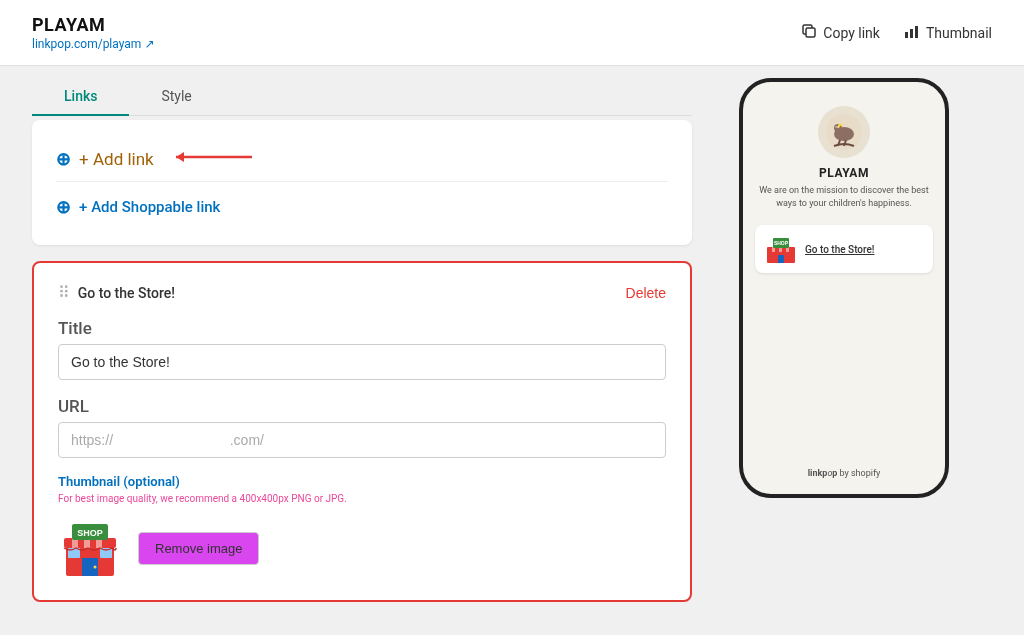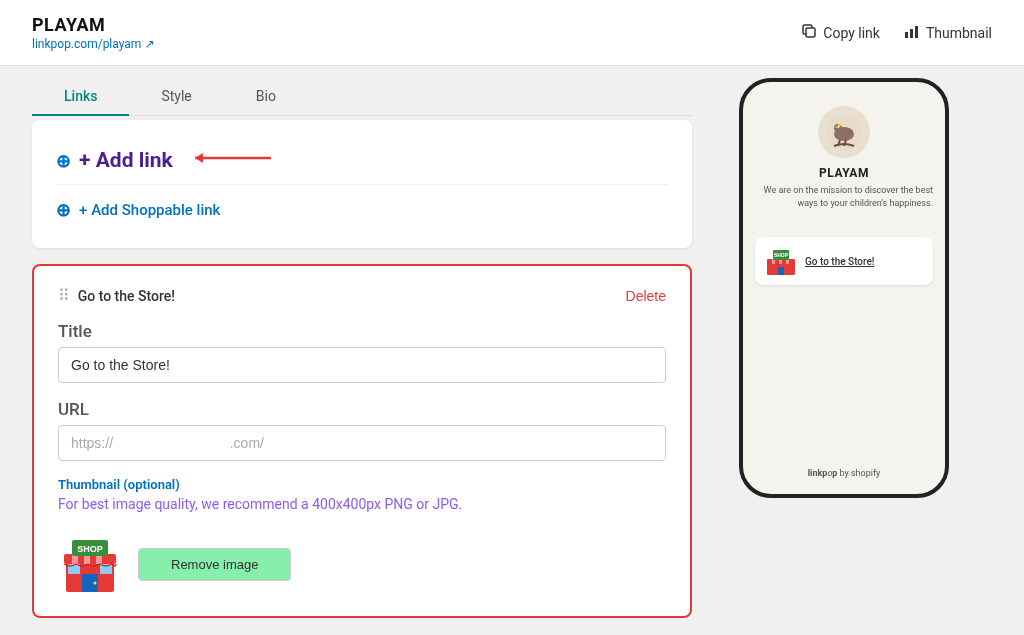--- a/index.html
+++ b/index.html
@@ -161,38 +161,38 @@
       outline: none;
       margin-bottom: 16px;
     }
     .thumbnail-label {
       font-size: 13px;
       color: #0070c0;
       font-weight: 600;
       margin-bottom: 4px;
     }
     .thumbnail-hint {
-      font-size: 14px;
-      color: #8b5cf6;
-      margin-bottom: 20px;
+      font-size: 10px;
+      color: #ec4899;
+      margin-bottom: 12px;
     }
     .thumbnail-area {
       display: flex;
       align-items: center;
       gap: 16px;
     }
     .shop-icon {
       width: 64px;
       height: 64px;
     }
     .remove-image-btn {
       border: 1px solid #ccc;
-      background: #86efac;
+      background: #d946ef;
       border-radius: 4px;
-      padding: 8px 32px;
+      padding: 8px 16px;
       font-size: 13px;
       color: #333;
       cursor: pointer;
     }
 
     
     .bottom-bar {
       display: flex;
       justify-content: space-between;
       align-items: center;
@@ -236,22 +236,22 @@
     .phone-name {
       font-size: 12px;
       font-weight: 700;
       color: #222;
       margin-bottom: 4px;
       letter-spacing: 0.5px;
     }
     .phone-bio {
       font-size: 9px;
       color: #555;
-      text-align: right;
-      margin-bottom: 28px;
+      text-align: center;
+      margin-bottom: 16px;
       line-height: 1.4;
     }
     .phone-link-card {
       background: #fff;
       border-radius: 8px;
       width: 100%;
       padding: 8px 10px;
       display: flex;
       align-items: center;
       gap: 8px;
@@ -332,29 +332,26 @@
 
   <div class="left-panel">
 
     <div class="tabs">
       <div class="tab active">
         <span>Links</span>
       </div>
       <div class="tab">
         <span>Style</span>
       </div>
-      <div class="tab">
-        <span>Bio</span>
-      </div>
     </div>
 
     <div class="add-link-card">
       <div class="add-link-row">
         <span style="color:#0070c0; font-size:18px; font-weight:bold;">⊕</span>
-        <span style="color:#4c1d95; font-size:21px; font-weight:700;">+ Add link</span>
+        <span style="color:#a16207; font-size:17px; font-weight:400;">+ Add link</span>
 
         <span class="arrow-svg" style="margin-left: 12px;">
           <svg width="80" height="16" viewBox="0 0 80 16">
             <line x1="78" y1="8" x2="2" y2="8" stroke="#e53935" stroke-width="2.5"></line>
             <polygon points="2,8 10,3 10,13" fill="#e53935"></polygon>
           </svg>
         </span>
       </div>
       <hr class="add-link-divider">
       <div class="add-link-row" style="padding-top:10px;">

